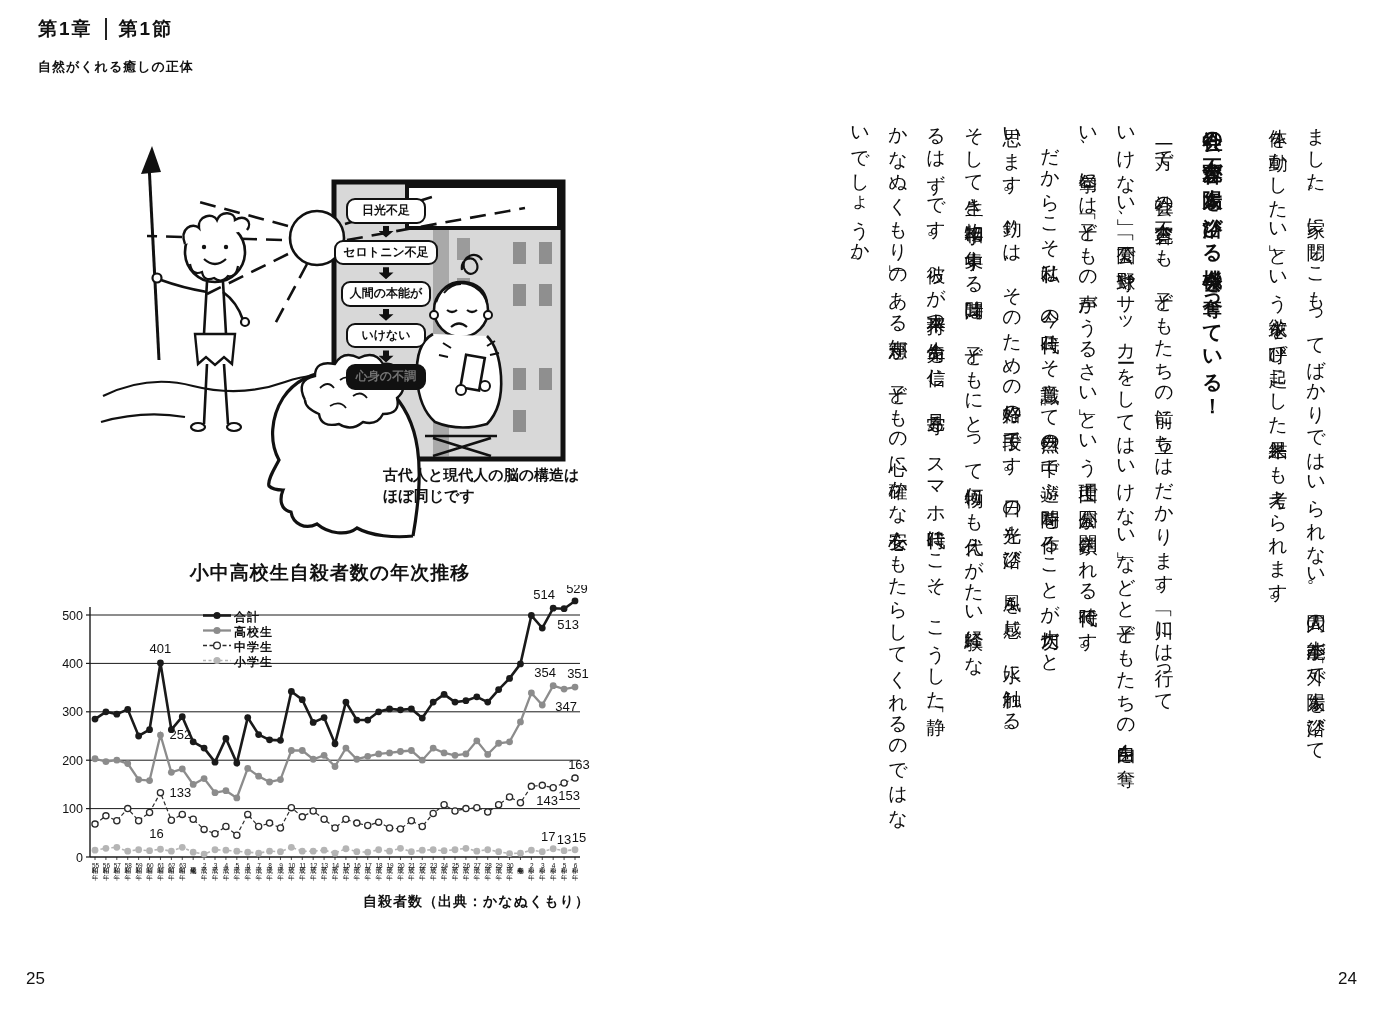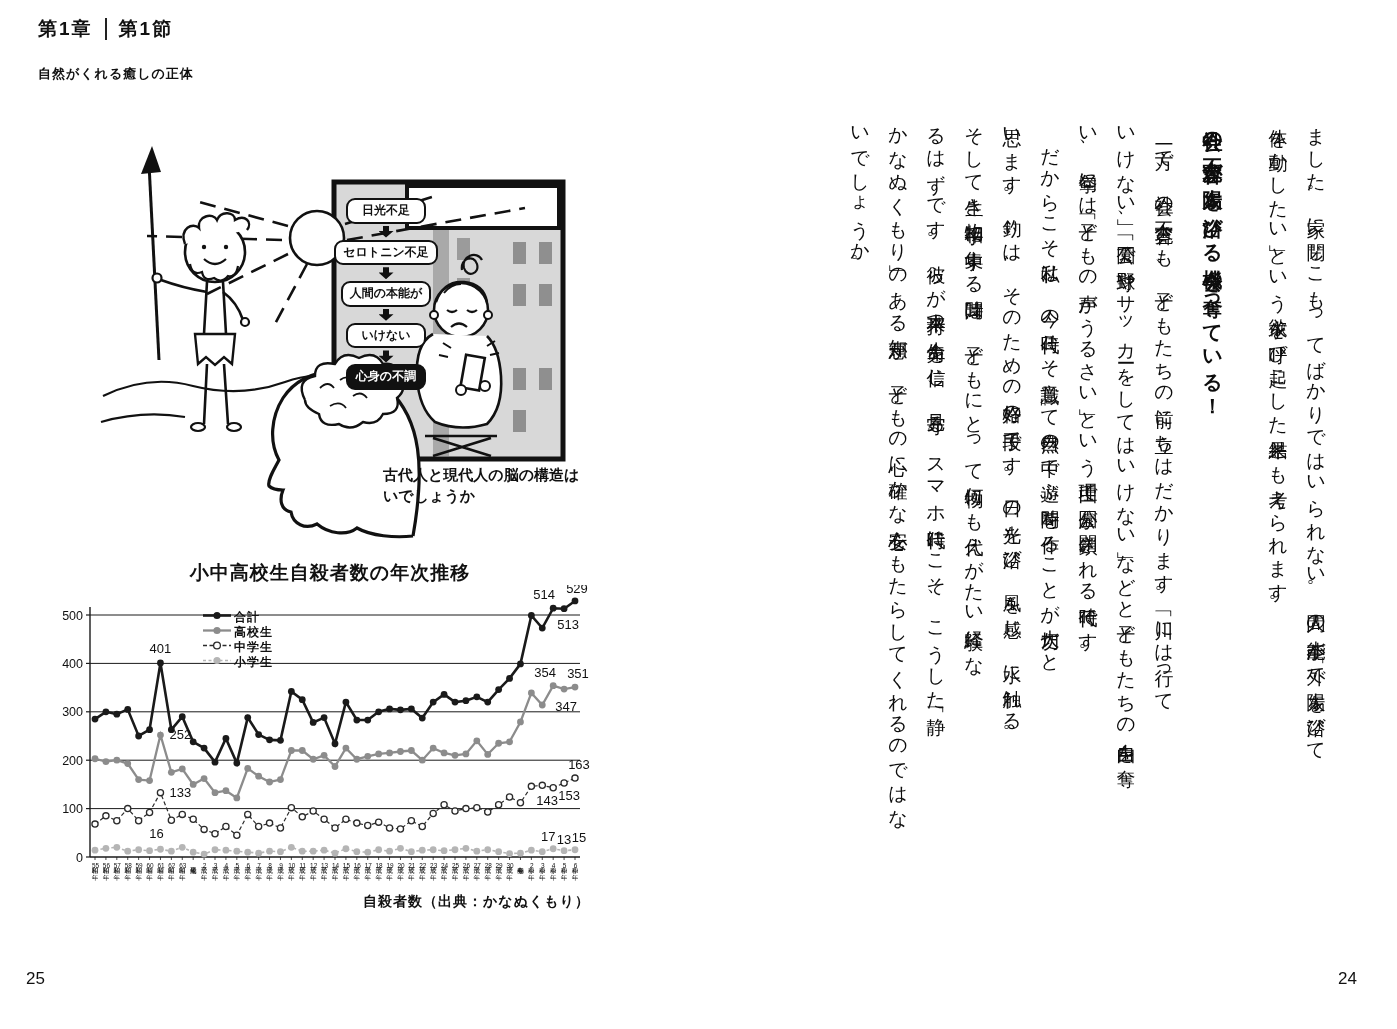--- a/index.html
+++ b/index.html
@@ -3,34 +3,34 @@
 <meta charset="utf-8">
 <style>
   html,body{margin:0;padding:0;background:#fff;}
   .spread{position:relative;width:1397px;height:1029px;background:#fff;overflow:hidden;
           font-family:"Liberation Sans","DejaVu Sans",sans-serif;color:#111;}
 
   
   .header{position:absolute;left:38px;top:16px;}
   .header .row{display:flex;align-items:center;font-size:19px;font-weight:bold;letter-spacing:2px;}
   .header .divider{width:2px;height:22px;background:#222;margin:0 12px;}
-  .header .subtitle{font-size:13px;font-weight:bold;margin-top:23px;letter-spacing:1px;}
+  .header .subtitle{font-size:13px;font-weight:bold;margin-top:16px;letter-spacing:1px;}
 
   .illus-title{position:absolute;left:60px;top:102px;width:540px;text-align:center;
                font-size:19px;font-weight:bold;letter-spacing:1px;}
   .chart-title{position:absolute;left:60px;top:560px;width:540px;text-align:center;
                font-size:19px;font-weight:bold;letter-spacing:1px;}
 
   
   .illustration{position:absolute;left:95px;top:138px;width:510px;height:415px;}
   .illustration svg{position:absolute;left:0;top:0;}
   #flow-steps{position:absolute;left:238px;top:60px;width:106px;display:flex;flex-direction:column;align-items:center;}
   .flow-box{box-sizing:border-box;min-width:80px;padding:3px 7px;border:2.5px solid #111;border-radius:9px;
             background:#fff;font-size:12px;font-weight:bold;text-align:center;line-height:1.3;white-space:nowrap;}
-  .flow-box.emph{background:#111;color:#ffffff;border-color:#111;}
+  .flow-box.emph{background:#111;color:#737373;border-color:#111;}
   .flow-arrow{width:15px;height:12px;background:#111;margin:2px 0;
               clip-path:polygon(30% 0,70% 0,70% 45%,100% 45%,50% 100%,0 45%,30% 45%);}
   .brain-caption{position:absolute;left:288px;top:326px;width:215px;font-size:15px;font-weight:bold;line-height:21px;}
 
   
   .chart{position:absolute;left:60px;top:585px;width:540px;height:345px;}
   #chart-svg{position:absolute;left:0;top:0;}
   #chart-legend{position:absolute;left:142px;top:24px;}
   .legend-row{display:flex;align-items:flex-start;height:15px;font-size:12px;font-weight:bold;letter-spacing:1px;}
   .legend-row svg{margin-right:2px;display:block;}
@@ -156,21 +156,21 @@
         <div class="flow-arrow"></div>
         <div class="flow-box">人間の本能が</div>
         <div class="flow-arrow"></div>
         <div class="flow-box">いけない</div>
         <div class="flow-arrow"></div>
         <div class="flow-box emph">心身の不調</div>
       </div>
 
     <div class="brain-caption">
       <div>古代人と現代人の脳の構造は</div>
-      <div>いでしょうか</div>
+      <div>ほぼ同じです</div>
     </div>
   </div>
 
   <div class="chart-title">小中高校生自殺者数の年次推移</div>
 
   <div class="chart">
     <svg id="chart-svg" width="540" height="345">
         <line x1="30" y1="272" x2="520" y2="272" stroke="#1a1a1a" stroke-width="1.4"></line>
         <line x1="26" y1="272" x2="30" y2="272" stroke="#1a1a1a" stroke-width="1.2"></line>
         <text x="23" y="276.5" text-anchor="end" font-size="12.5" fill="#111">0</text>

